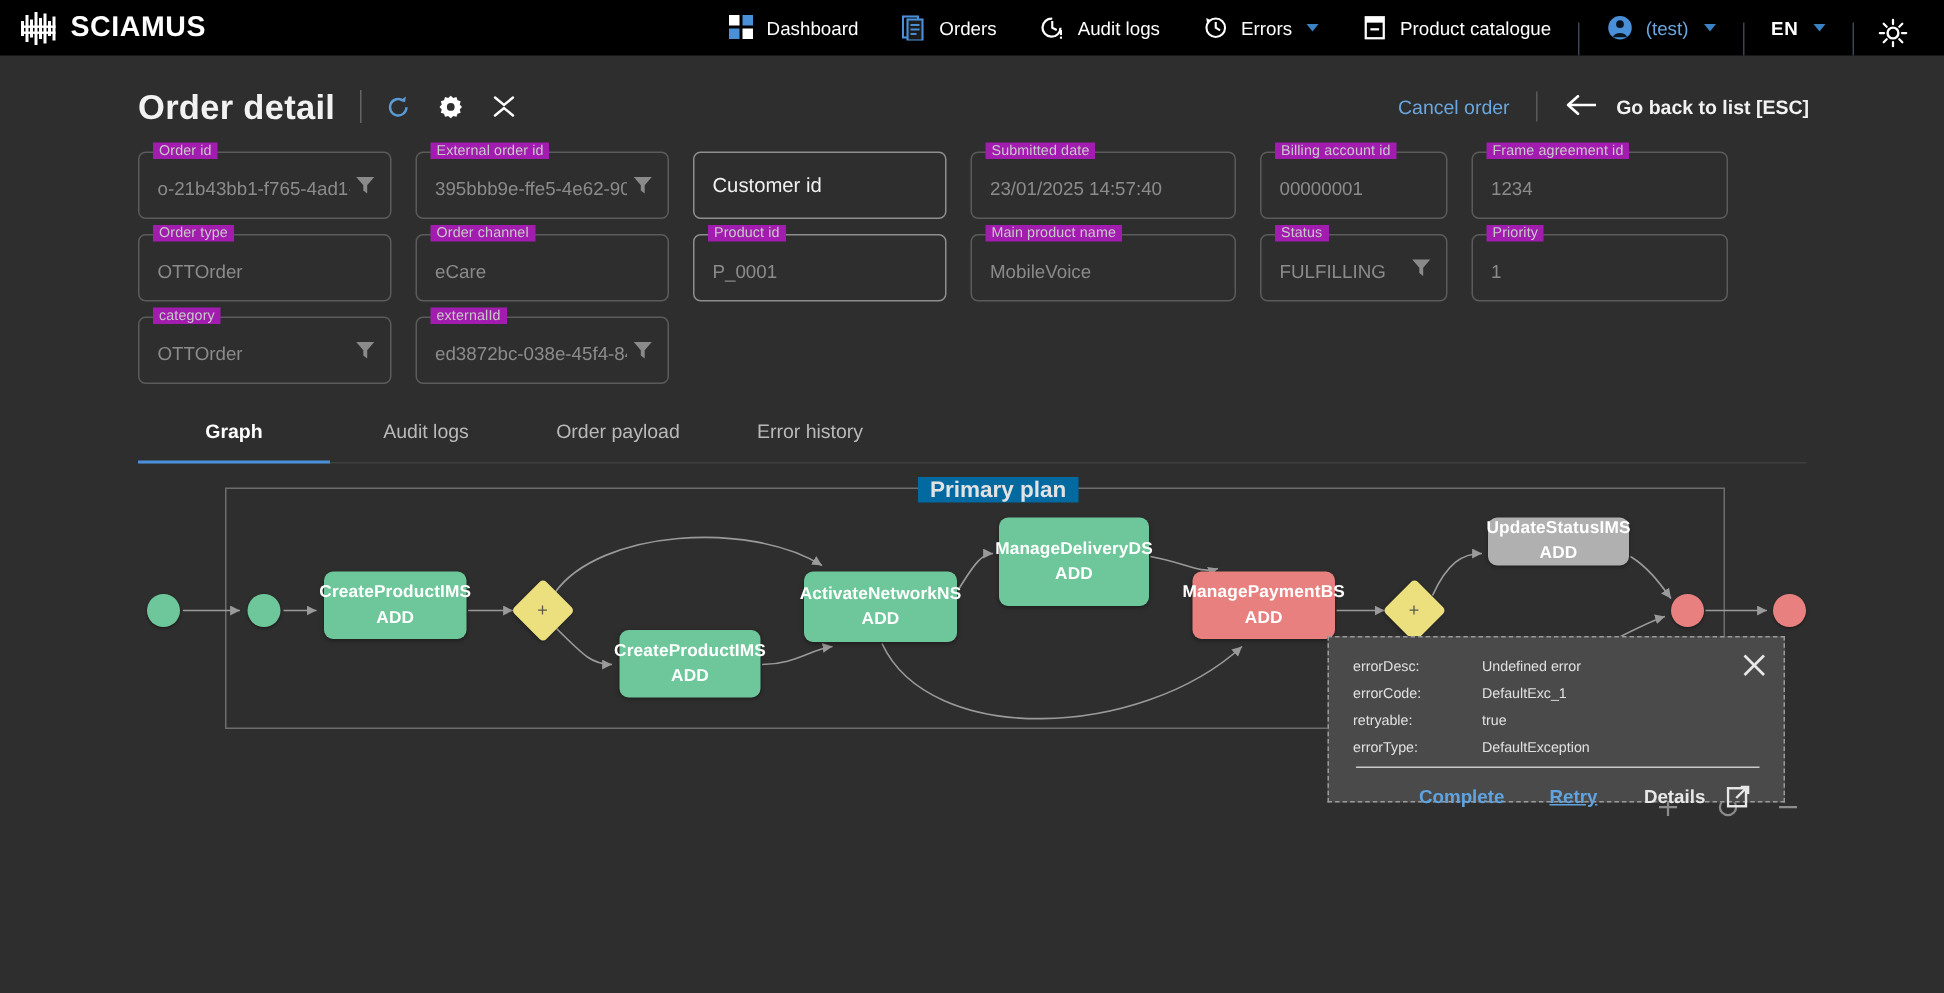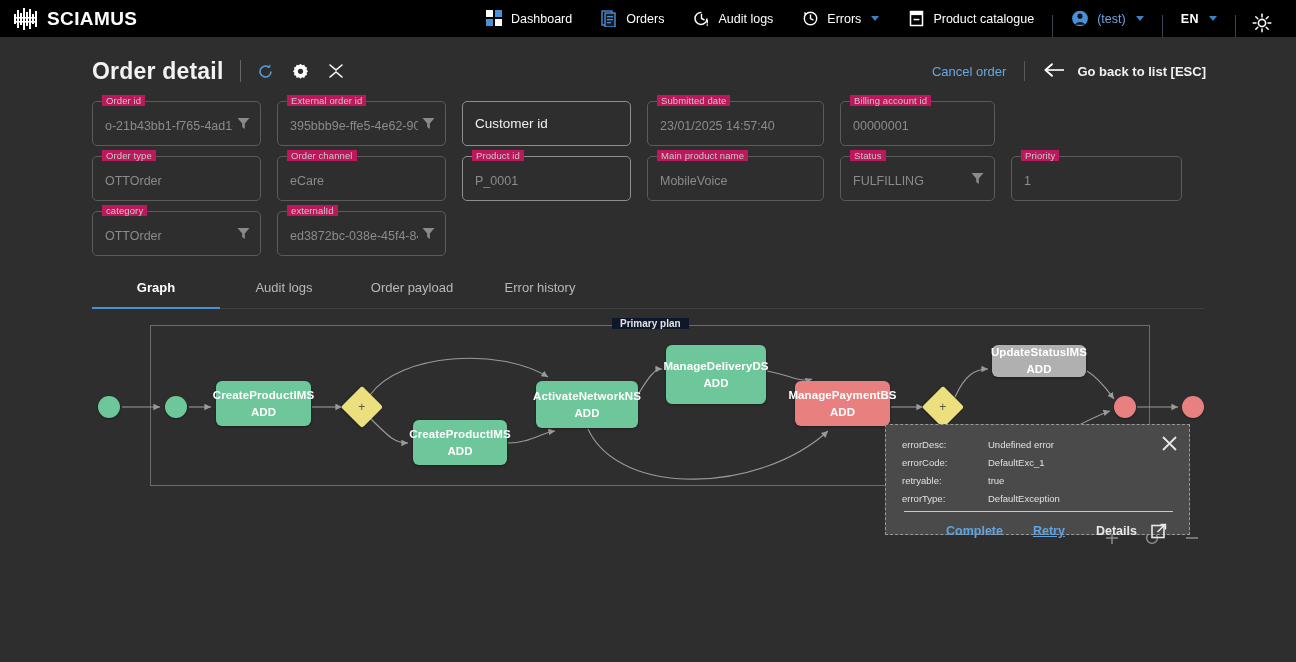--- a/index.html
+++ b/index.html
@@ -57,35 +57,35 @@
     position:relative;
     border:1px solid #5b5b5b; border-radius:5px;
     height:45px; flex: 0 0 auto; width:170px;
     display:flex; align-items:center;
     padding: 0 10px 0 12px;
     background:transparent;
   }
   .field.w-active { border-color:#8e8e8e; }
   .field-label {
     position:absolute; top:-7px; left:9px;
-    background:#be185d; padding:0 4px;
+    background:#a21caf; padding:0 4px;
     font-size:9.5px; color:#c8c8c8; white-space:nowrap;
     letter-spacing:.1px;
   }
   .field-value {
     font-size:12.5px; color:#8b8b8b; overflow:hidden;
     white-space:nowrap; text-overflow:clip; flex:1;
     padding-top:4px;
   }
   .field-value.bright { color:#f0f0f0; font-size:13.5px; padding-top:0; }
   .filter-icon { flex:0 0 auto; margin-left:4px; display:flex; align-items:center; cursor:pointer;}
 
   
   .fw1 { width:169px; } .fw2 { width:169px; } .fw3 { width:169px; }
-  .fw4 { width:177px; } .fw5 { width:155px; } .fw6 { width:171px; }
+  .fw4 { width:177px; } .fw5 { width:125px; } .fw6 { width:171px; }
 
   
   .tabs { margin: 14px 92px 0 92px; border-bottom:1px solid #3f3f3f; display:flex; }
   .tab {
     padding: 10px 0 13px 0; margin-right:0;
     width:128px; text-align:center;
     font-size:13px; color:#b9b9b9; cursor:pointer;
     position:relative; font-weight:500;
   }
   .tab.active { color:#ffffff; font-weight:600; }
@@ -123,22 +123,22 @@
     display:flex; align-items:center; justify-content:center;
     box-shadow:0 1px 3px rgba(0,0,0,.35);
   }
   .gateway span { transform:rotate(-45deg); font-size:12px; color:#5a5a4a; font-weight:500; line-height:1;}
 
   .plan-frame {
     position:absolute; border:1px solid #6d6d6d;
     background:transparent;
   }
   .plan-label {
-    position:absolute; font-size:10px; color:#e2e2e2; font-weight:600;
-    background:#0f172a; padding:0 8px; white-space:nowrap;
+    position:absolute; font-size:15px; color:#e2e2e2; font-weight:600;
+    background:#0369a1; padding:0 8px; white-space:nowrap;
   }
 
   
   .err-popup {
     position:absolute; width:305px; height:111px;
     border:1px dashed #9a9a9a; background:#4a4a4a;
     padding:14px 14px 0 16px; z-index:40;
   }
   .err-rows { }
   .err-row { display:flex; font-size:9.5px; color:#e0e0e0; margin-bottom:6.5px; line-height:1.2; }
@@ -347,20 +347,24 @@
     <div class="field fw3 w-active">
       <span class="field-value bright">Customer id</span>
     </div>
     <div class="field fw4">
       <span class="field-label">Submitted date</span>
       <span class="field-value">23/01/2025 14:57:40</span>
     </div>
     <div class="field fw5">
       <span class="field-label">Billing account id</span>
       <span class="field-value">00000001</span>
+    </div>
+    <div class="field fw6">
+      <span class="field-label">Frame agreement id</span>
+      <span class="field-value">1234</span>
     </div>
   </div>
 
   <div class="form-row">
     <div class="field fw1">
       <span class="field-label">Order type</span>
       <span class="field-value">OTTOrder</span>
     </div>
     <div class="field fw2">
       <span class="field-label">Order channel</span>

